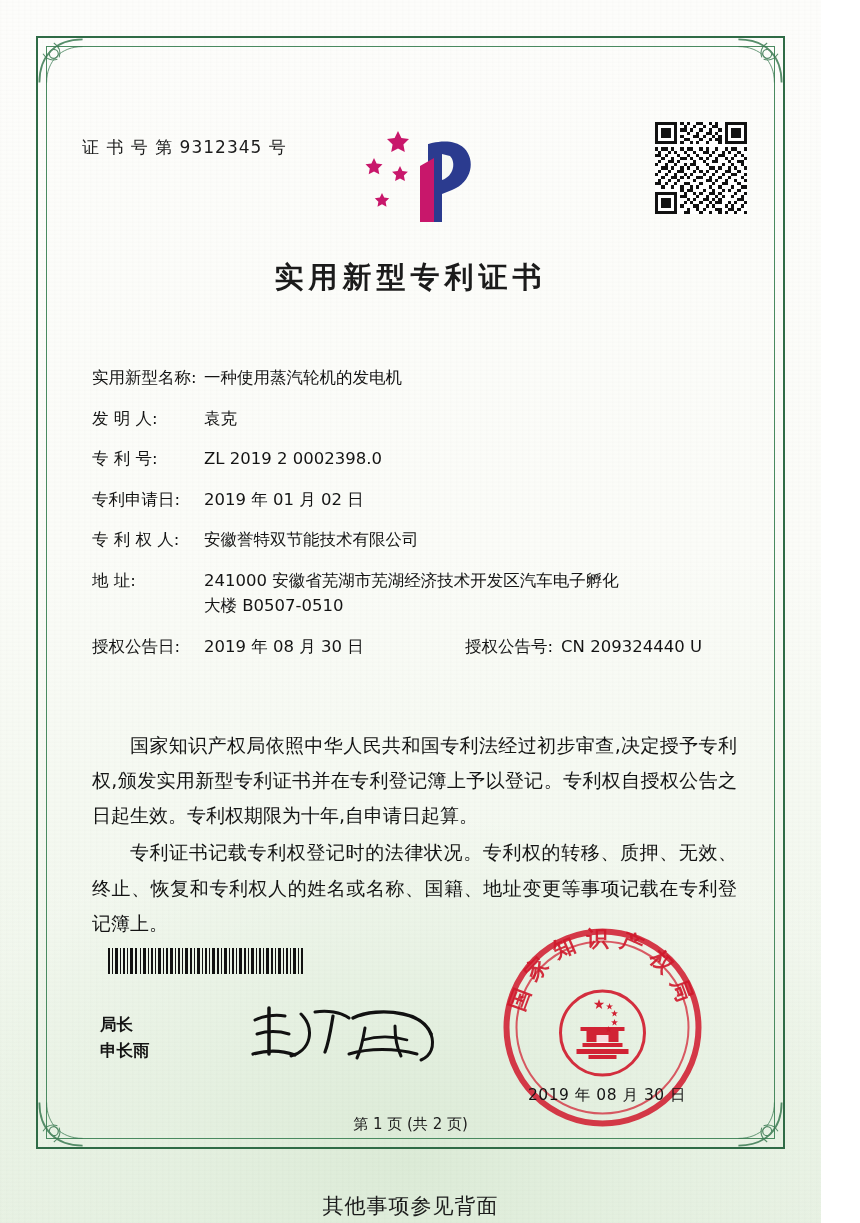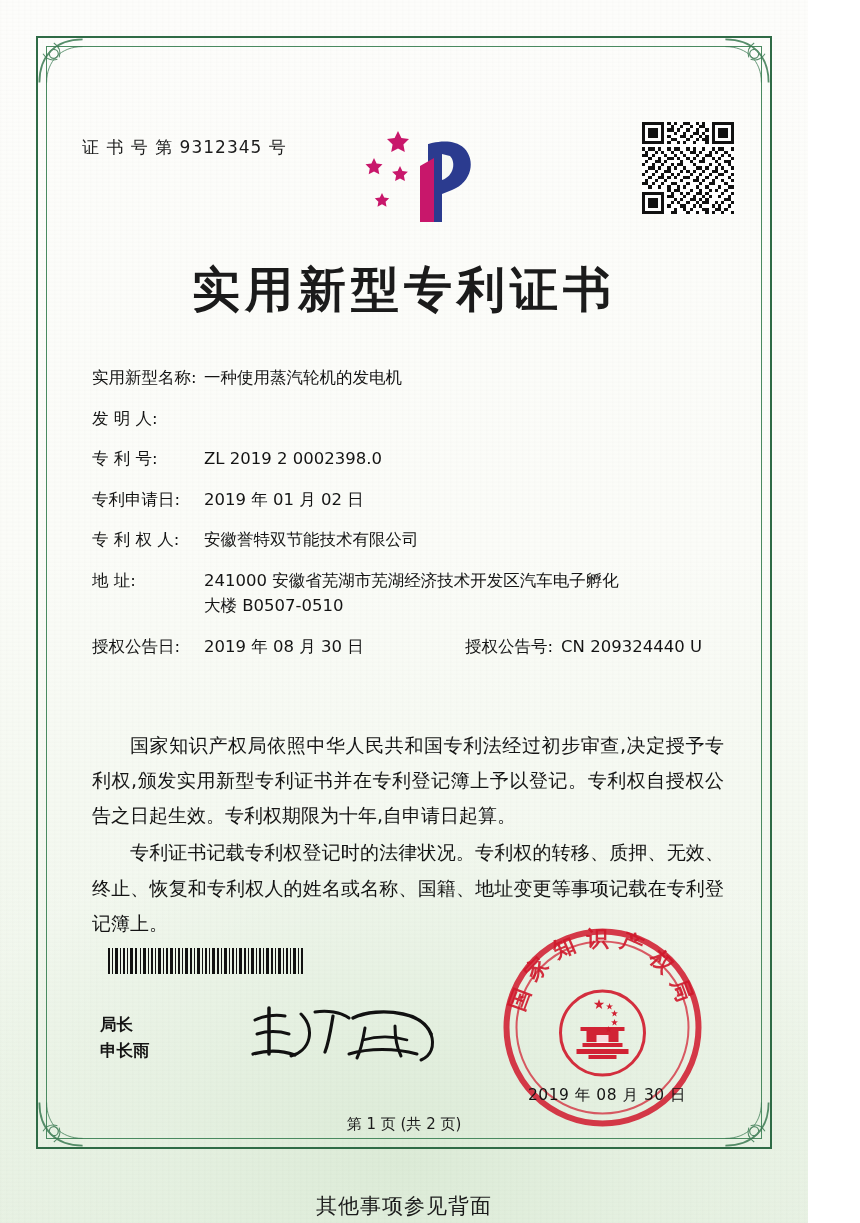--- a/index.html
+++ b/index.html
@@ -8,20 +8,21 @@
     background:#ffffff;
     font-family:"DejaVu Sans","Liberation Sans",sans-serif;
     overflow:hidden;
   }
   .page{
     position:relative;
     width:808px;height:1223px;
     background:
       radial-gradient(ellipse 700px 500px at 50% 95%, #dcebd7 0%, rgba(228,240,224,0.75) 35%, rgba(245,249,243,0.15) 70%, rgba(255,255,255,0) 100%),
       linear-gradient(180deg, #fdfdfb 0%, #fbfcf8 45%, #f3f8ef 72%, #e7f1e2 100%);
+    padding-left: 13px;
   }
   
   .page:before{
     content:"";position:absolute;inset:0;
     background-image:
       repeating-linear-gradient(0deg, rgba(0,0,0,0.012) 0px, rgba(0,0,0,0) 2px, rgba(0,0,0,0) 4px),
       repeating-linear-gradient(90deg, rgba(0,0,0,0.010) 0px, rgba(0,0,0,0) 3px, rgba(0,0,0,0) 6px);
     pointer-events:none;
   }
   .border-outer{
@@ -42,21 +43,21 @@
 
   .emblem{
     position:absolute;left:356px;top:118px;width:135px;height:115px;
   }
   .qr{
     position:absolute;right:74px;top:122px;width:92px;height:92px;
   }
   .title{
     position:absolute;left:0;right:0;top:258px;text-align:center;
     font-family:"DejaVu Sans","Liberation Sans",sans-serif;
-    font-size:48px;font-weight:bold;letter-spacing:5px;color:#1b1b1b;
+    font-size:29px;font-weight:bold;letter-spacing:5px;color:#1b1b1b;
   }
   .certno{
     position:absolute;left:82px;top:136px;
     font-size:17px;color:#1b1b1b;letter-spacing:1px;
     font-family:"DejaVu Sans","Liberation Sans",sans-serif;
   }
   .fields{
     position:absolute;left:92px;top:370px;right:88px;
     font-size:16.5px;color:#141414;line-height:1;
   }
@@ -386,20 +387,21 @@
 
   <div class="title">实用新型专利证书</div>
 
   <div class="fields">
     <div class="frow">
       <div class="flabel">实用新型名称:</div>
       <div class="fvalue">一种使用蒸汽轮机的发电机</div>
     </div>
     <div class="frow">
       <div class="flabel">发 明 人:</div>
+      <div class="fvalue">袁克</div>
     </div>
     <div class="frow">
       <div class="flabel">专 利 号:</div>
       <div class="fvalue">ZL 2019 2 0002398.0</div>
     </div>
     <div class="frow">
       <div class="flabel">专利申请日:</div>
       <div class="fvalue">2019 年 01 月 02 日</div>
     </div>
     <div class="frow">

